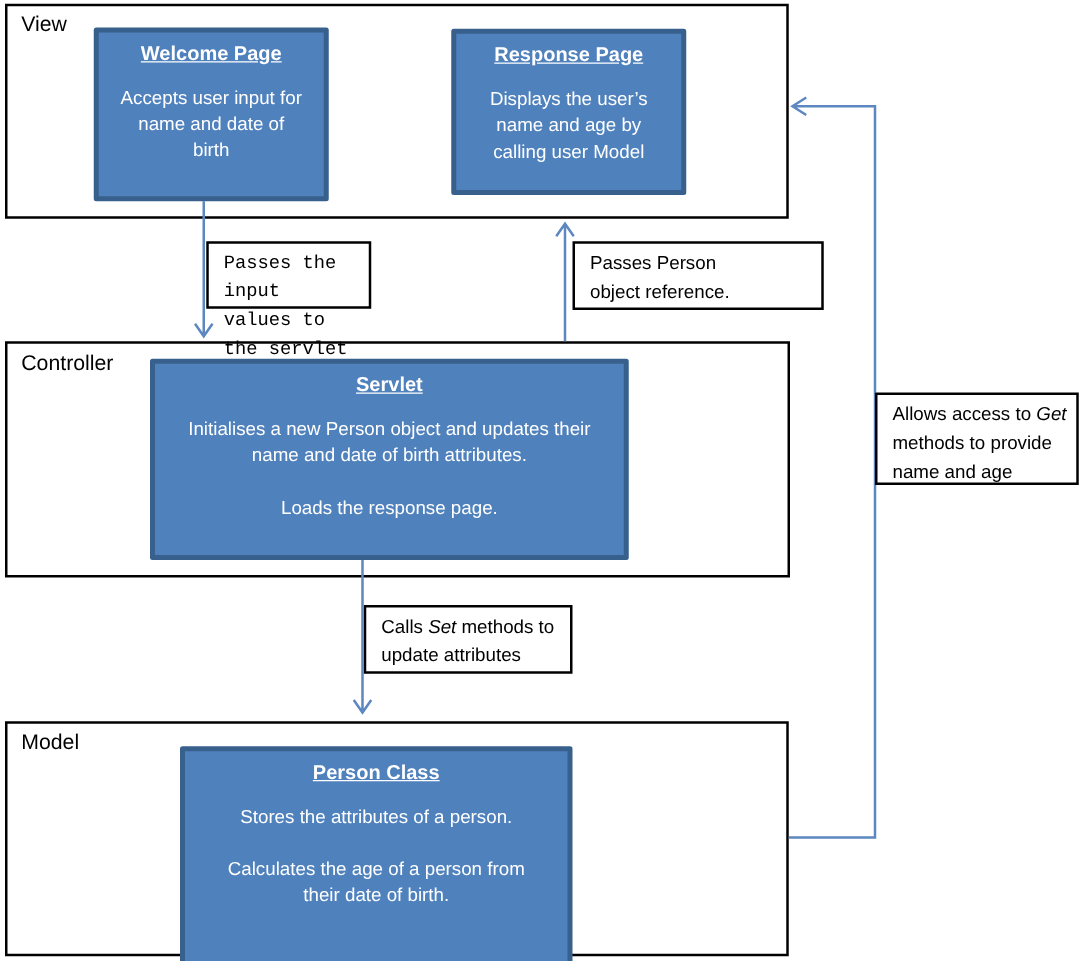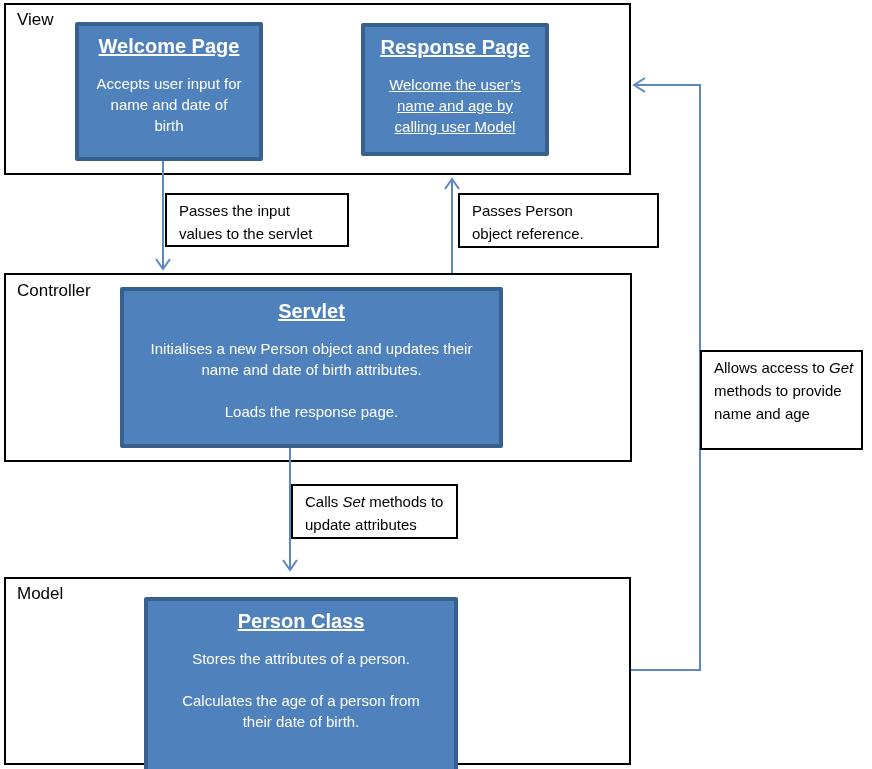--- a/index.html
+++ b/index.html
@@ -13,35 +13,35 @@
 
   .sec-label{position:absolute;font-size:17px;font-weight:normal;z-index:4;}
   #view-label{left:17px;top:10px;}
   #controller-label{left:17px;top:281px;}
   #model-label{left:17px;top:584px;}
 
   .node{position:absolute;box-sizing:border-box;background:var(--node-fill,#4F81BD);
         border:4px solid var(--node-border,#38608C);border-radius:2px;
         color:#fff;text-align:center;font-size:15px;z-index:3;}
   #welcome-node{left:75px;top:22px;width:188px;height:139px;}
-  #response-node{left:361px;top:23px;width:188px;height:133px;text-decoration:underline;}
+  #response-node{left:361px;top:23px;width:188px;height:133px;}
   #servlet-node{left:120px;top:287px;width:383px;height:161px;}
   #person-node{left:144px;top:597px;width:314px;height:192px;}
 
-  .node-title{font-size:20px;font-weight:bold;text-decoration:underline;margin-top:9px;}
+  .node-title{font-size:16px;font-weight:bold;text-decoration:underline;margin-top:9px;}
   .node-body{margin-top:15px;line-height:21px;}
   .para + .para{margin-top:21px;}
   .line{display:block;}
 
   .note{position:absolute;box-sizing:border-box;background:#fff;border:2px solid var(--note-border,#000);
         font-size:15px;line-height:23px;padding:4px 4px 3px 12px;z-index:5;}
-  #note-pass-input{left:165px;top:193px;width:184px;height:54px;}
+  #note-pass-input{left:165px;top:193px;width:132px;height:54px;font-family:Liberation Mono, monospace;}
   #note-pass-person{left:458px;top:193px;width:201px;height:55px;}
   #note-calls-set{left:291px;top:484px;width:167px;height:55px;}
-  #note-allows-get{left:700px;top:314px;width:163px;height:100px;margin-top:36px;}
+  #note-allows-get{left:700px;top:314px;width:163px;height:74px;}
   .note em{font-style:italic;}
 
   .arrows{position:absolute;left:0;top:0;z-index:2;pointer-events:none;}
   .arrow{stroke:var(--connector,#5C87C1);stroke-width:2;fill:none;stroke-linecap:butt;stroke-linejoin:miter;}
 </style>
 </head>
 <body>
 
 <div class="canvas">
 
@@ -65,21 +65,21 @@
     <div class="node-body">
       <span class="line">Accepts user input for</span>
       <span class="line">name and date of</span>
       <span class="line">birth</span>
     </div>
   </div>
 
   <div class="node" id="response-node">
     <div class="node-title">Response Page</div>
     <div class="node-body">
-      <span class="line">Welcome the user’s</span>
+      <span class="line">Displays the user’s</span>
       <span class="line">name and age by</span>
       <span class="line">calling user Model</span>
     </div>
   </div>
 
   <div class="node" id="servlet-node">
     <div class="node-title">Servlet</div>
     <div class="node-body">
       <div class="para">
         <span class="line">Initialises a new Person object and updates their</span>

